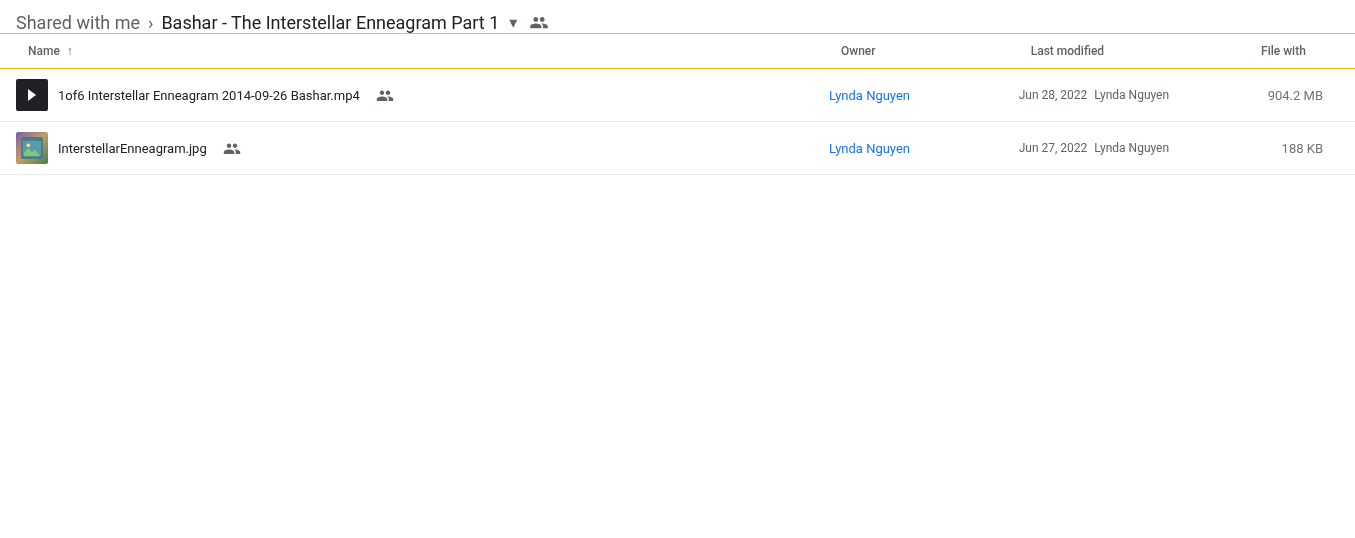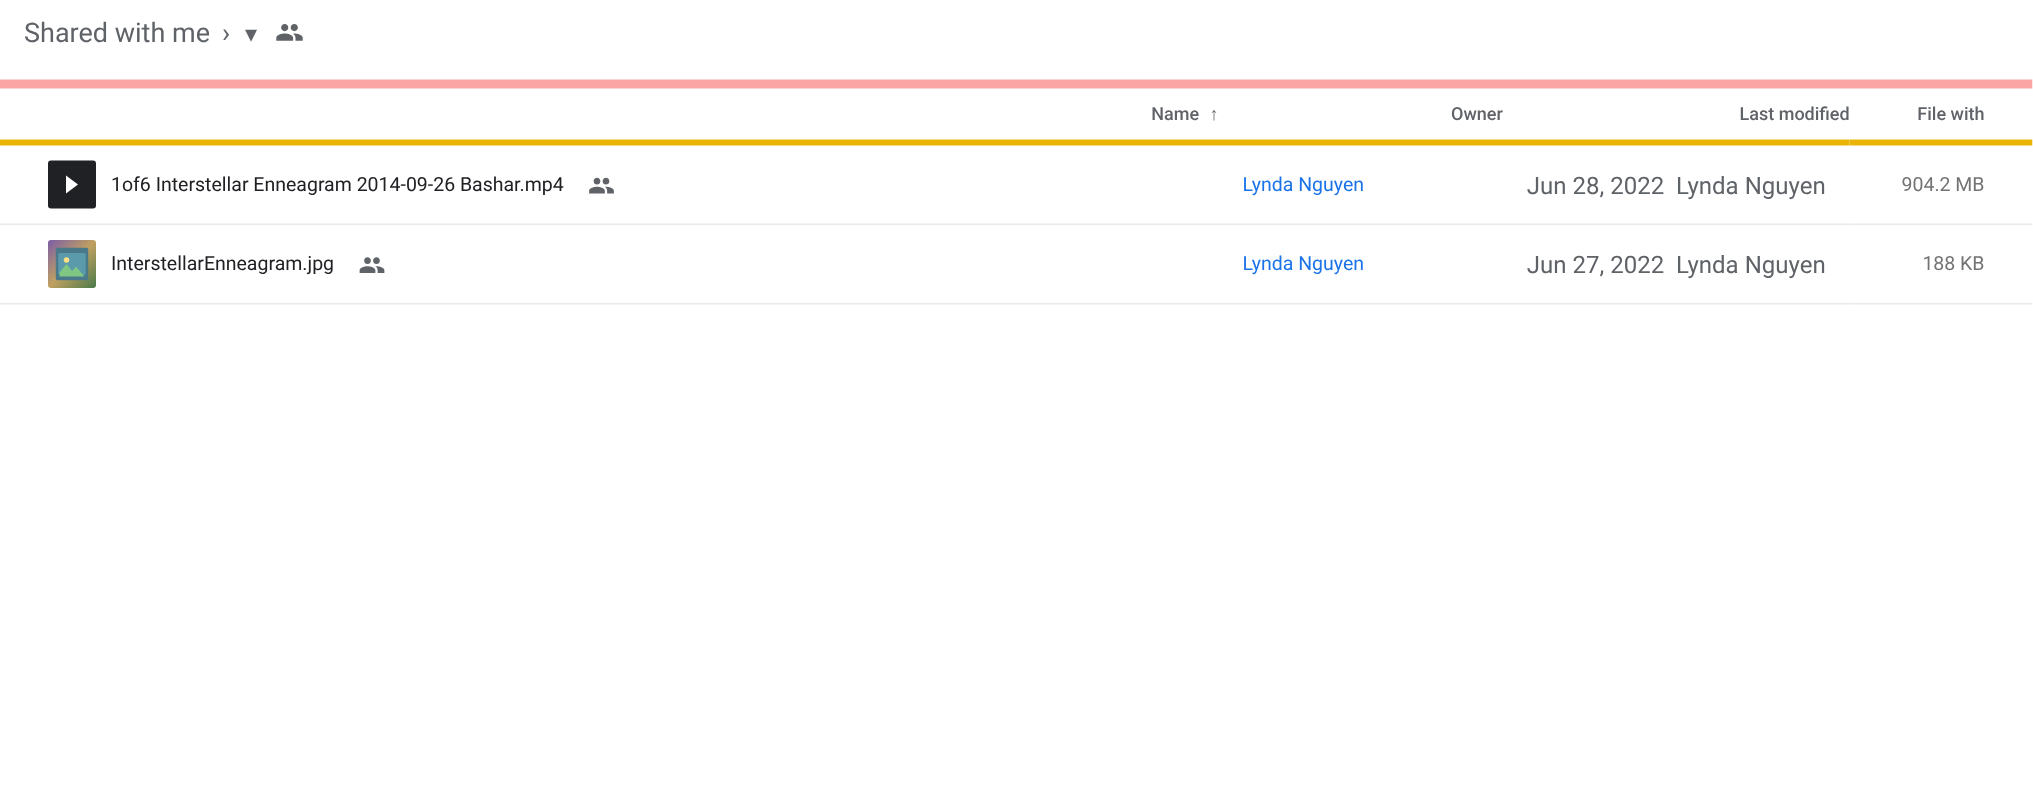--- a/index.html
+++ b/index.html
@@ -13,22 +13,22 @@
       color: #202124;
       background: #fff;
       width: 1355px;
       min-height: 538px;
     }
 
     
     .breadcrumb-bar {
       display: flex;
       align-items: center;
-      padding: 12px 16px 20px 16px;
-      border-bottom: 6px solid #fca5a5;
+      padding: 12px 16px 0 16px;
+      border-bottom: 1px solid #fca5a5;
       gap: 8px;
     }
     .breadcrumb-shared {
       font-size: 18px;
       color: #5f6368;
       cursor: pointer;
     }
     .breadcrumb-chevron {
       color: #5f6368;
       font-size: 18px;
@@ -50,26 +50,26 @@
       margin-left: 4px;
       cursor: pointer;
     }
 
     
     .file-table {
       width: 100%;
       border-collapse: collapse;
     }
     .file-table thead tr th {
-      padding: 10px 0;
-      text-align: right;
+      padding: 10px 28px;
+      text-align: left;
       font-size: 12px;
       font-weight: 500;
       color: #5f6368;
-      border-bottom: 4px solid #eab308;
+      border-bottom: 1px solid #eab308;
       user-select: none;
     }
     .th-name {
       width: 60%;
     }
     .th-owner {
       width: 14%;
     }
     .th-modified {
       width: 17%;
@@ -92,21 +92,20 @@
     .file-table tbody tr td {
       padding: 10px 16px;
       vertical-align: middle;
     }
 
     
     .name-cell {
       display: flex;
       align-items: center;
       gap: 10px;
-      margin-left: 16px;
     }
     .file-thumb {
       width: 32px;
       height: 32px;
       flex-shrink: 0;
       display: flex;
       align-items: center;
       justify-content: center;
       background: #202124;
       border-radius: 2px;
@@ -140,21 +139,21 @@
     }
 
     
     .owner-cell {
       font-size: 13px;
       color: #1a73e8;
     }
 
     
     .modified-cell {
-      font-size: 16px;
+      font-size: 12px;
       color: #5f6368;
       white-space: nowrap;
     }
     .modified-user {
       color: #5f6368;
       margin-left: 4px;
     }
 
     
     .size-cell {
@@ -163,20 +162,21 @@
       text-align: right;
       padding-right: 32px !important;
     }
   </style>
 </head>
 <body>
 
 <div class="breadcrumb-bar">
   <span class="breadcrumb-shared">Shared with me</span>
   <span class="breadcrumb-chevron">›</span>
+  <span class="breadcrumb-current">Bashar - The Interstellar Enneagram Part 1</span>
   <span class="breadcrumb-dropdown-icon">▾</span>
   <span class="breadcrumb-people-icon">
     <svg width="20" height="16" viewBox="0 0 24 20" fill="none" xmlns="http://www.w3.org/2000/svg">
       <path d="M16 11c1.66 0 2.99-1.34 2.99-3S17.66 5 16 5c-1.66 0-3 1.34-3 3s1.34 3 3 3zm-8 0c1.66 0 2.99-1.34 2.99-3S9.66 5 8 5C6.34 5 5 6.34 5 8s1.34 3 3 3zm0 2c-2.33 0-7 1.17-7 3.5V19h14v-2.5c0-2.33-4.67-3.5-7-3.5zm8 0c-.29 0-.62.02-.97.05 1.16.84 1.97 1.97 1.97 3.45V19h6v-2.5c0-2.33-4.67-3.5-7-3.5z" fill="#5f6368"></path>
     </svg>
   </span>
 </div>
 
 <table class="file-table">
   <thead>

